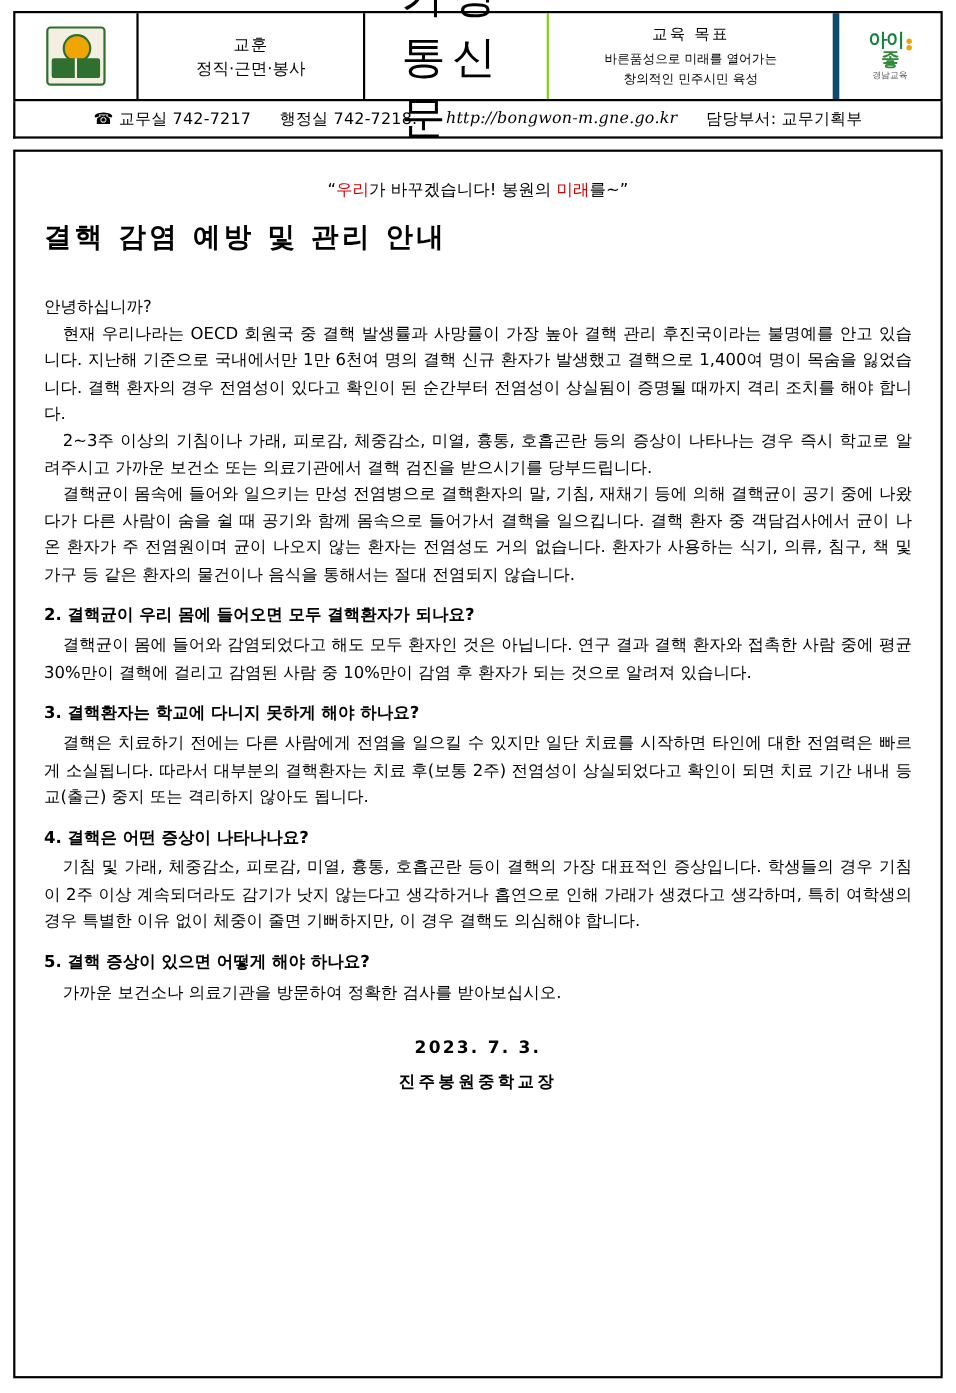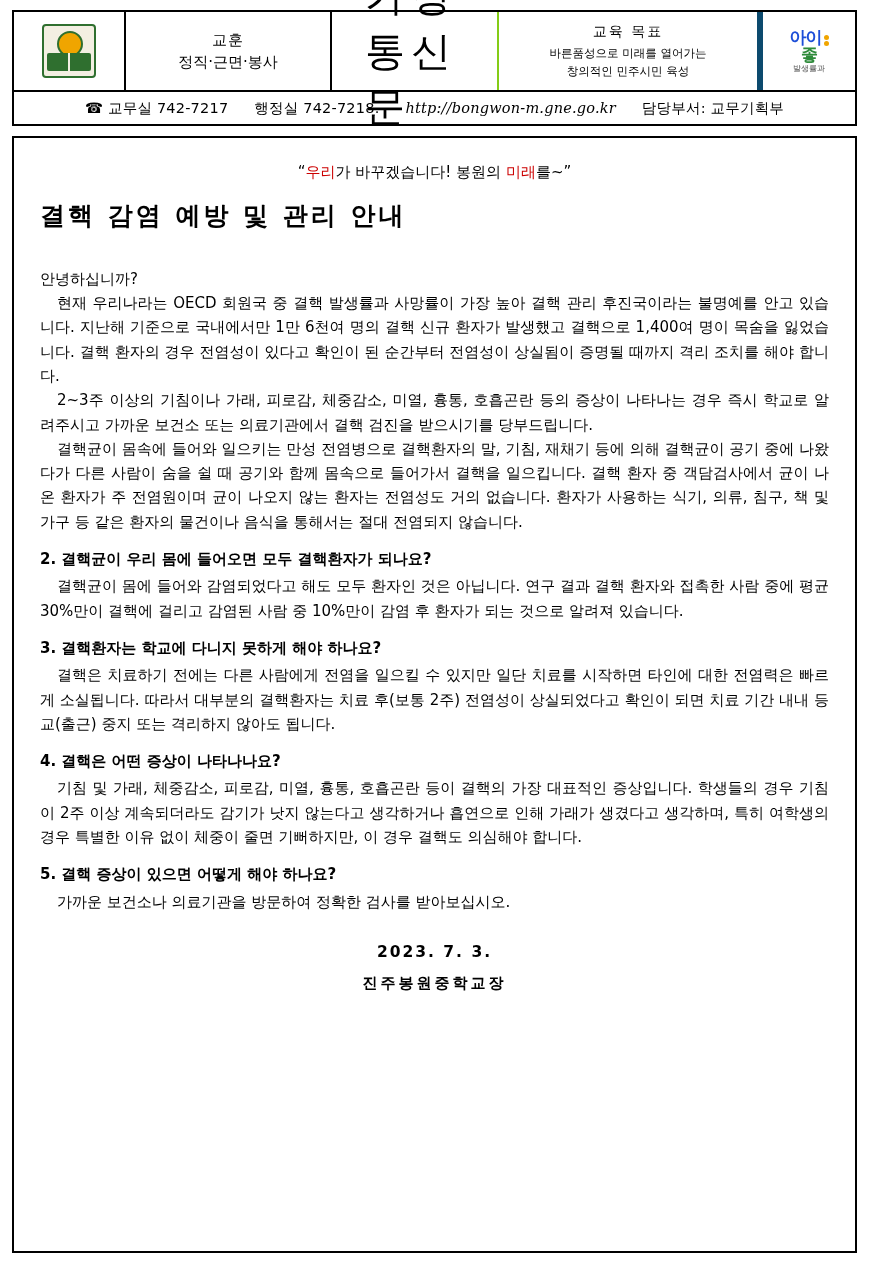--- a/index.html
+++ b/index.html
@@ -103,21 +103,21 @@
     width: 2px; margin-left: -1px;
     background: #f3efe2;
   }
 
   
   .brandmark {
     text-align: center;
     line-height: 1;
   }
   .brandmark .bm-row1 {
-    color: #1d4ed8;
+    color: #15803d;
     font-size: 17px;
     font-weight: bold;
     letter-spacing: -1px;
   }
   .brandmark .bm-row2 {
     color: #2e8b3a;
     font-size: 17px;
     font-weight: bold;
     letter-spacing: -1px;
   }
@@ -233,21 +233,21 @@
     <div class="mh-cell mh-brand">
       <div class="brandmark">
         <div class="bm-wrap">
           <div class="bm-row1">아이</div>
           <div class="bm-dots">
             <div class="bm-dot"></div>
               <div class="bm-dot"></div>
           </div>
         </div>
         <div class="bm-row2">좋</div>
-        <div class="bm-sub">발생률과</div>
+        <div class="bm-sub">경남교육</div>
       </div>
     </div>
   </div>
 
   <div class="contactbar">
     <span>☎ 교무실 742-7217</span>
     <span>행정실 742-7218.</span>
     <span class="url">http://bongwon-m.gne.go.kr</span>
     <span>담당부서: 교무기획부</span>
   </div>

